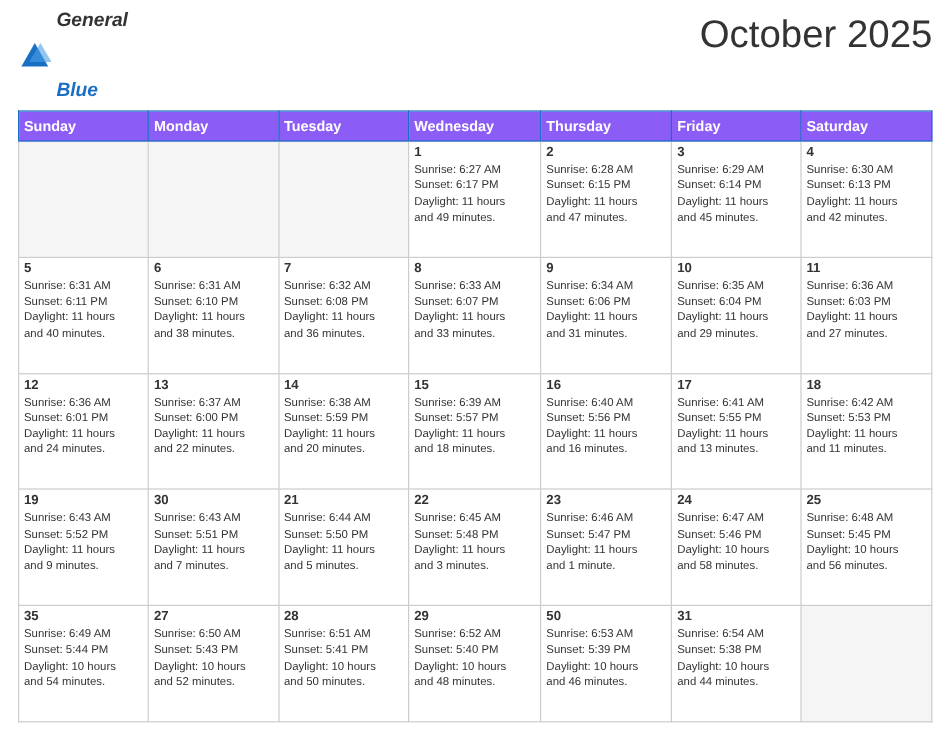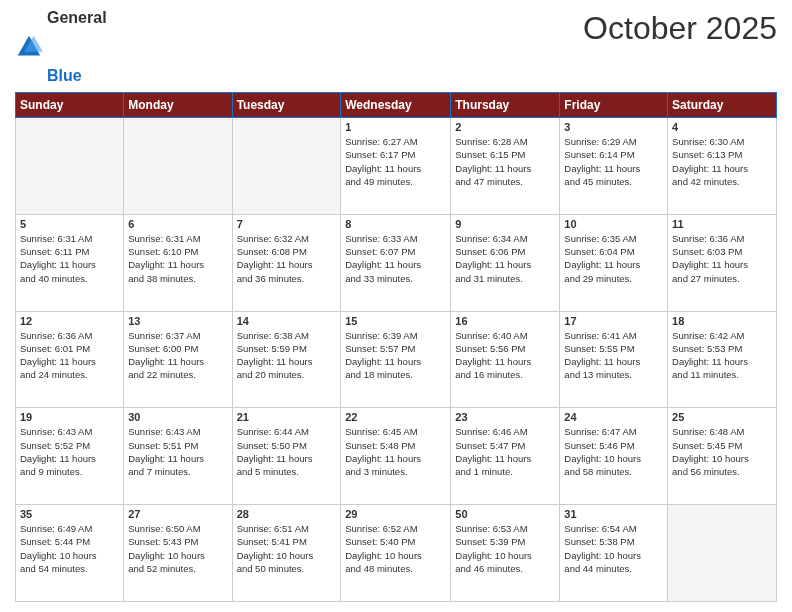--- a/index.html
+++ b/index.html
@@ -25,20 +25,21 @@
     }
     .logo {
       display: flex;
       align-items: center;
       gap: 4px;
     }
     .logo-text {
       display: flex;
       flex-direction: column;
       line-height: 1;
+      font-style: italic;
     }
     .logo-general {
       font-size: 16px;
       font-weight: bold;
       color: #333;
     }
     .logo-blue {
       font-size: 16px;
       font-weight: bold;
       color: #1a6fc4;
@@ -60,21 +61,21 @@
     .location {
       font-size: 14px;
       color: #555;
     }
     .calendar {
       width: 100%;
       border-collapse: collapse;
       flex: 1;
     }
     .calendar th {
-      background: #7f1d1d;
+      background: #8b5cf6;
       color: #fff;
       padding: 5px 4px;
       font-size: 12px;
       font-weight: bold;
       text-align: left;
       border: 1px solid #1a6fc4;
     }
     .calendar td {
       border: 1px solid #ccc;
       vertical-align: top;

